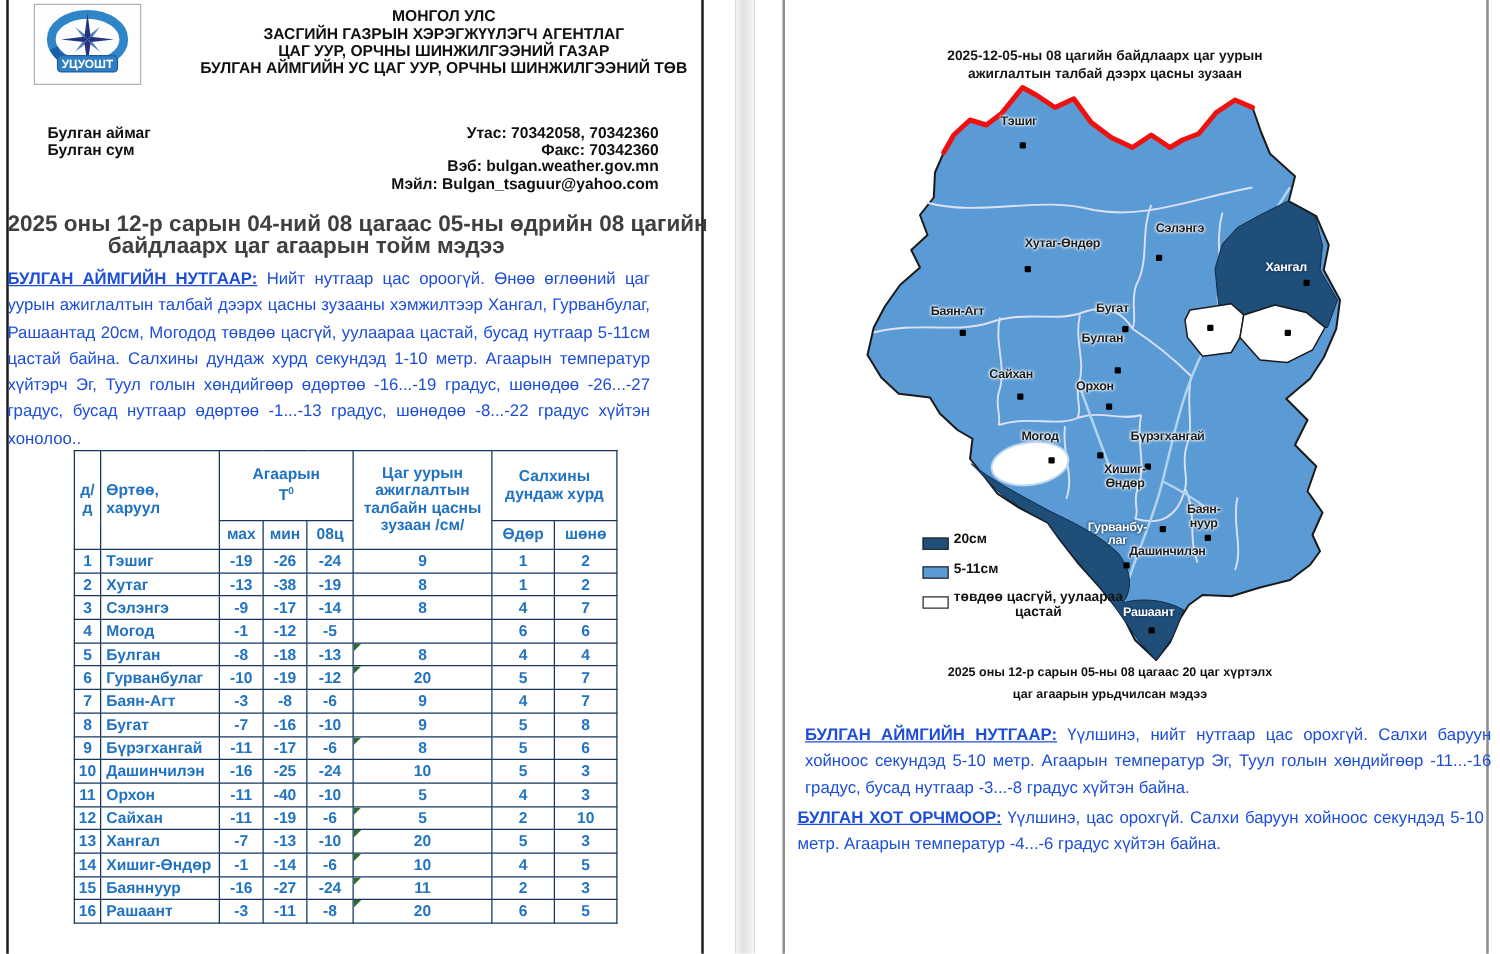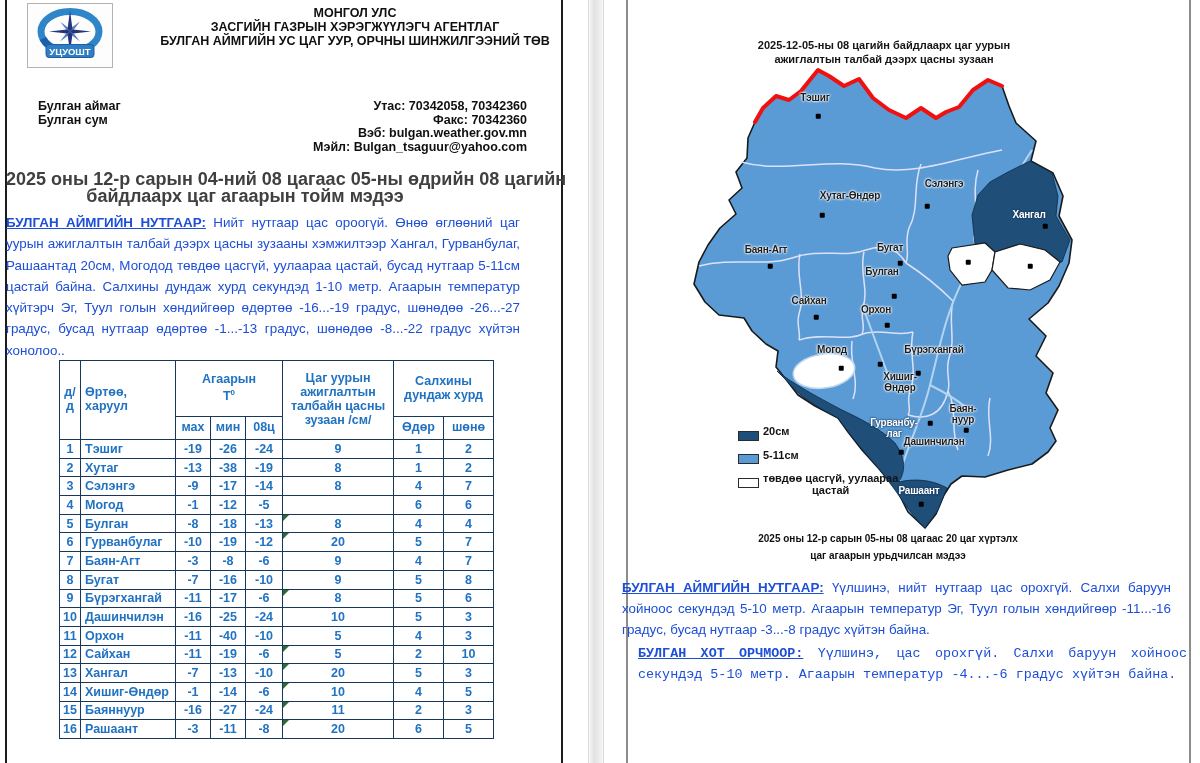--- a/index.html
+++ b/index.html
@@ -61,22 +61,22 @@
           transform:translate(-50%,-50%); }
   .legend { position:absolute; left:134px; top:426px; }
   .leg-row { position:relative; margin-bottom:5.5px; min-height:11px; }
   .leg-swatch { display:inline-block; width:21px; height:10px; border:1px solid #2b2b2b;
                 vertical-align:middle; margin-right:4px; }
   .leg-label { display:inline-block; vertical-align:top; font-size:11px; font-weight:bold;
                color:#131313; line-height:11.5px; white-space:pre-line; text-align:center; }
   .fc-title { position:absolute; left:34px; top:531px; width:500px; text-align:center;
               font-weight:bold; font-size:10px; line-height:16.5px; color:#101010; }
   .fc-title div { white-space:nowrap; }
-  .fc-par1 { position:absolute; left:18px; top:577px; width:549px; line-height:21px; }
-  .fc-par2 { position:absolute; left:34px; top:643px; width:549px; line-height:21px;font-family:Liberation Mono, monospace; }
+  .fc-par1 { position:absolute; left:40px; top:577px; width:549px; line-height:21px; }
+  .fc-par2 { position:absolute; left:34px; top:643px; width:549px; line-height:21px; }
 </style>
 </head>
 <body>
 
 <div class="canvas">
 
   <div class="paper paper1">
     <div class="frame frame1"></div>
 
     <div class="logo">
@@ -96,20 +96,21 @@
           <polygon points="63,27 45,24.9 42,27 45,29.1"></polygon>
         </g>
         <rect x="18" y="40" width="48" height="13" rx="3" fill="#2f7ec2" stroke="#1b5fa8"></rect>
         <text x="42" y="50" font-size="9.5" font-weight="bold" fill="#ffffff" text-anchor="middle">УЦУОШТ</text>
       </svg>
     </div>
 
     <div class="org">
       <div>МОНГОЛ УЛС</div>
       <div>ЗАСГИЙН ГАЗРЫН ХЭРЭГЖҮҮЛЭГЧ АГЕНТЛАГ</div>
+      <div>ЦАГ УУР, ОРЧНЫ ШИНЖИЛГЭЭНИЙ ГАЗАР</div>
       <div>БУЛГАН АЙМГИЙН  УС ЦАГ УУР, ОРЧНЫ ШИНЖИЛГЭЭНИЙ ТӨВ</div>
     </div>
 
     <div class="address">
       <div>Булган аймаг</div>
       <div>Булган сум</div>
     </div>
 
     <div class="contacts">
       <div>Утас: 70342058, 70342360</div>

